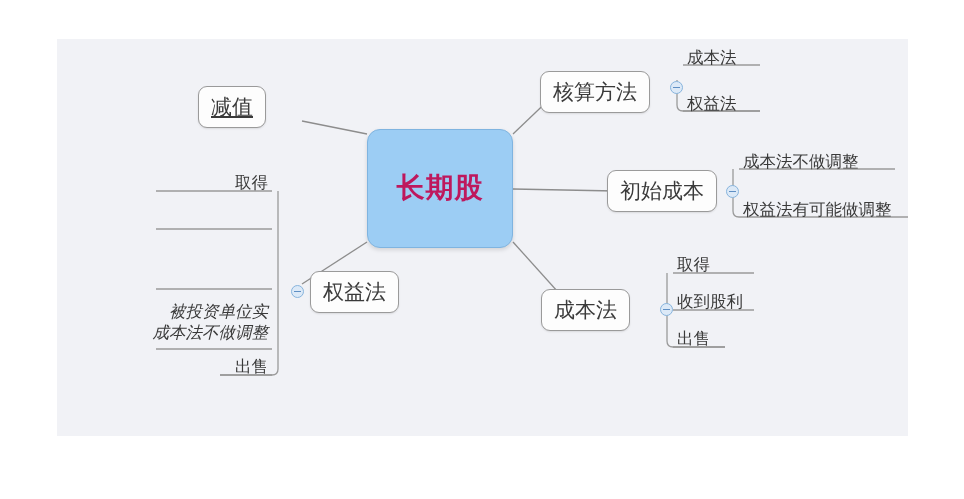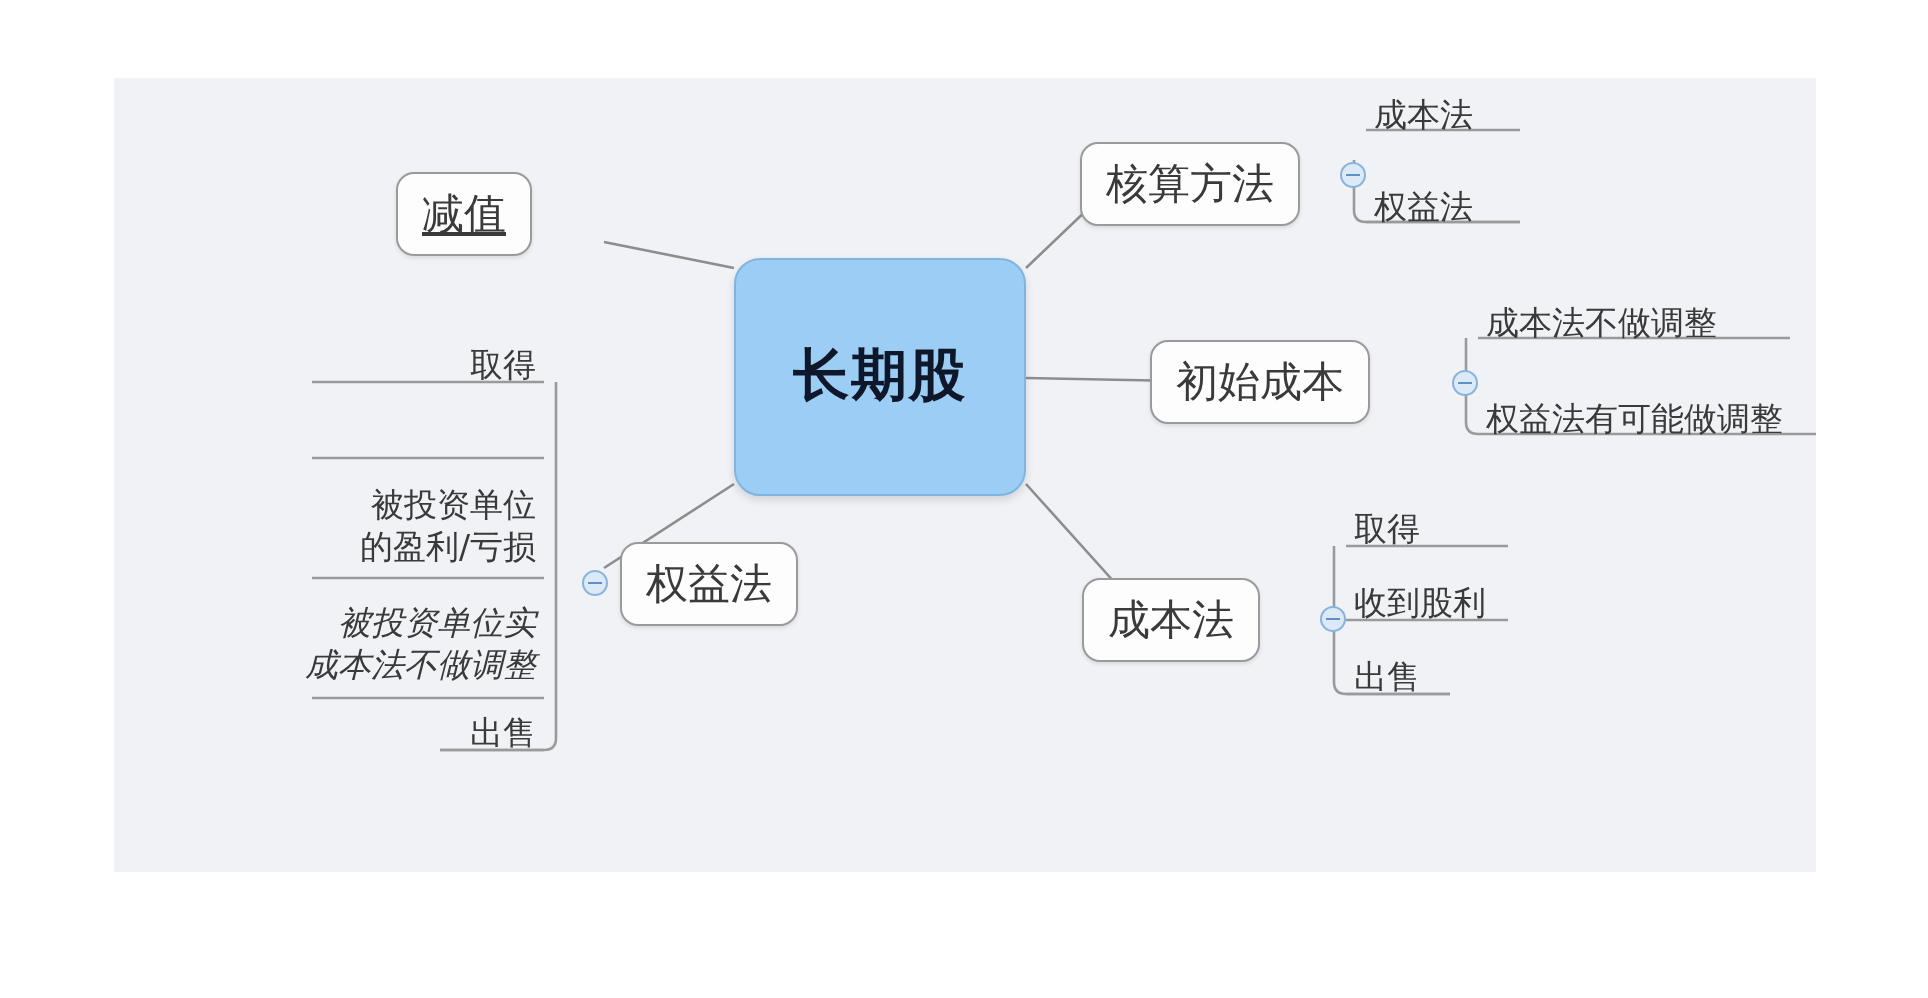--- a/index.html
+++ b/index.html
@@ -65,21 +65,21 @@
     border: 1.5px solid #7fb4e0;
     border-radius: 13px;
     box-shadow: 0 2px 4px rgba(0,0,0,0.13);
     display: flex;
     align-items: center;
     justify-content: center;
   }
   #root-node .root-text {
     font-size: 28px;
     font-weight: bold;
-    color: #0f172a;
+    color: #be185d;
     line-height: 1.22;
     text-align: center;
     letter-spacing: 1px;
   }
 
   
   .branch-node {
     font-size: 21px;
     padding: 0 12px;
     height: 42px;
@@ -179,21 +179,21 @@
   <div class="toggle" style="left:613px; top:42px;">
     <span class="minus"></span>
   </div>
   <div class="leaf right" style="left:630px; top:8px;">
     <span>成本法</span>
   </div>
   <div class="leaf right" style="left:630px; top:54px;">
     <span>权益法</span>
   </div>
 
-  <div class="node-box branch-node" style="left:518px; top:131px;">
+  <div class="node-box branch-node" style="left:550px; top:131px;">
     <span>初始成本</span>
   </div>
   <div class="toggle" style="left:669px; top:146px;">
     <span class="minus"></span>
   </div>
   <div class="leaf right" style="left:686px; top:112px;">
     <span>成本法不做调整</span>
   </div>
   <div class="leaf right" style="left:686px; top:160px;">
     <span>权益法有可能做调整</span>
@@ -218,23 +218,20 @@
   <div class="node-box branch-node" style="left:253px; top:232px;">
     <span>权益法</span>
   </div>
   <div class="toggle" style="left:234px; top:246px;">
     <span class="minus"></span>
   </div>
 
   <div class="leaf left" style="left:75px; top:133px; width:136px;">
     <span>取得</span>
   </div>
-  <div class="leaf left two-line" style="left:75px; top:203px; width:136px;">
-    <span><span>被投资单位</span><br><span>的盈利/亏损</span></span>
-  </div>
   <div class="leaf left two-line" style="left:75px; top:262px; width:136px;font-style:italic;">
     <span><span>被投资单位实</span><br><span>成本法不做调整</span></span>
   </div>
   <div class="leaf left" style="left:75px; top:317px; width:136px;">
     <span>出售</span>
   </div>
 
 </div>
 
 </body></html>

